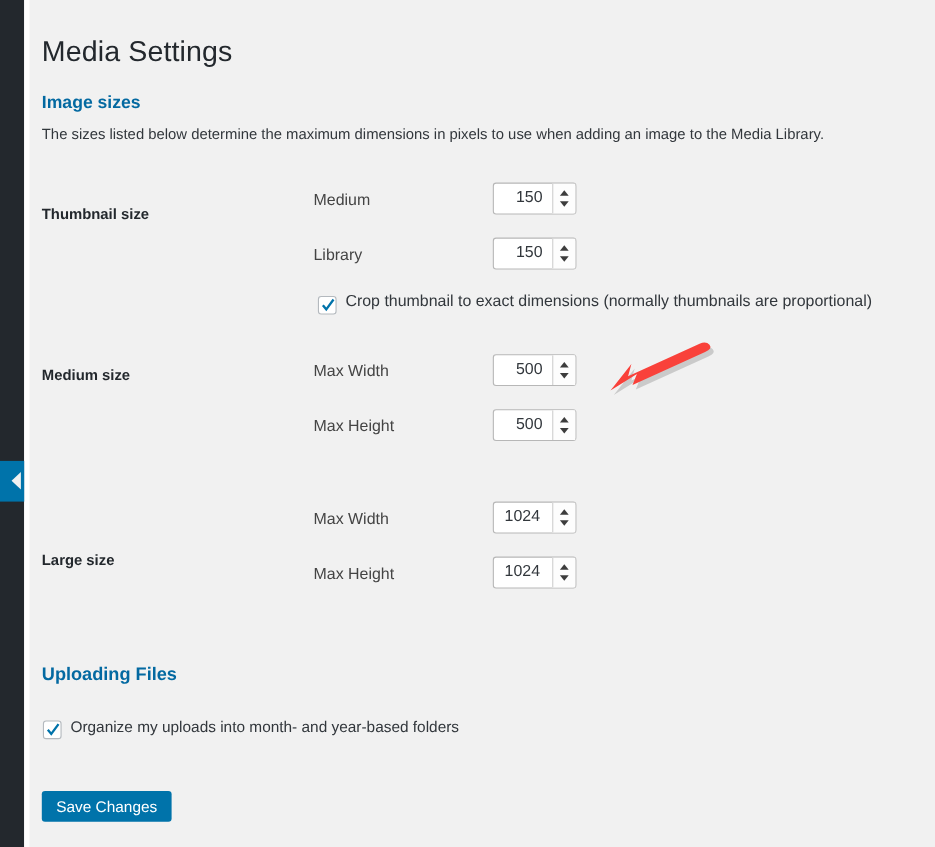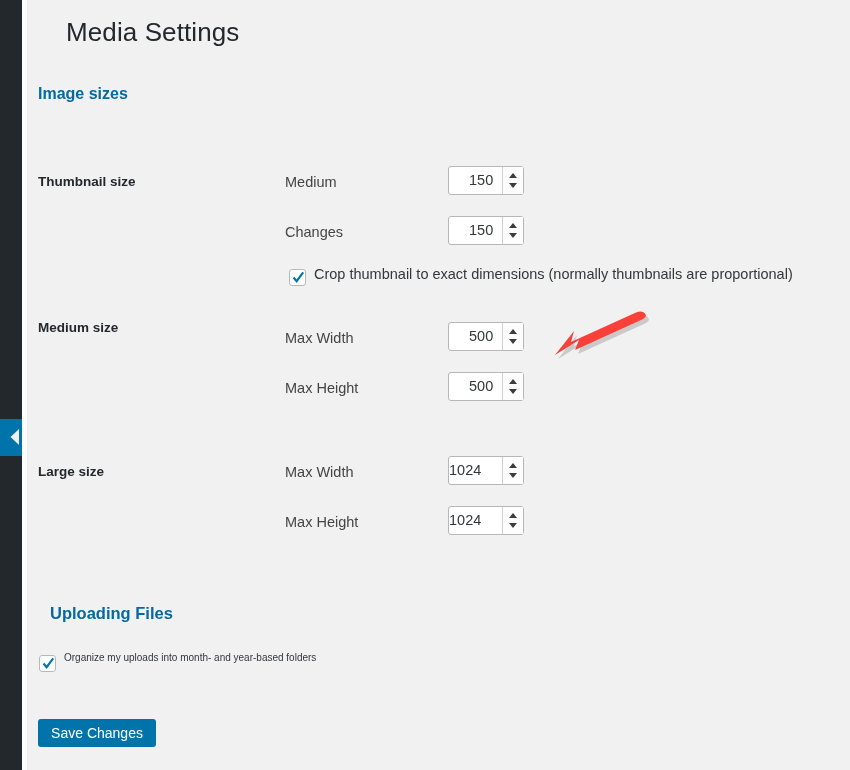--- a/index.html
+++ b/index.html
@@ -41,52 +41,52 @@
   
   #content {
     position: absolute;
     left: 27px; top: 0;
     width: 823px; height: 770px;
     background: #f1f1f1;
   }
 
   #page-title {
     position: absolute;
-    left: 11px; top: 0;
+    left: 11px; top: 14px;
     font-size: 26px;
     font-weight: 400;
     color: #23282d;
     letter-spacing: 0.1px;
-    margin-left: 28px;
   }
 
   .section-heading {
     position: absolute;
     left: 11px;
     font-size: 16px;
     font-weight: bold;
     color: #0369a1;
   }
   #heading-image-sizes { top: 72px; }
-  #heading-uploading-files { top: 590px; font-size: 16.5px; margin-left: 12px; }
+  #heading-uploading-files { top: 590px; font-size: 16.5px; }
 
   #image-sizes-desc {
     position: absolute;
     left: 11px; top: 114px;
     font-size: 13.5px;
     color: #32373c;
   }
 
   
   .row-label {
     position: absolute;
     left: 11px;
     font-size: 13.5px;
     font-weight: bold;
     color: #23282d;
+    margin-top: 13px;
   }
   .field-label {
     position: absolute;
     left: 258px;
     font-size: 14.5px;
     color: #444;
   }
   .num-field {
     position: absolute;
     left: 421px;
@@ -102,21 +102,21 @@
     width: 52px; height: 27px;
     line-height: 27px;
     padding-left: 20px;
     font-size: 14.5px;
     color: #32373c;
     font-family: "Liberation Sans", sans-serif;
   }
   .num-field.wide-val .val {
     padding-left: 0;
     width: 42px;
-    text-align: left;
+    text-align: right;
   }
   .num-field .spin {
     position: absolute;
     right: 0; top: 0;
     width: 21px; height: 27px;
     border-left: 1px solid #cfcfcf;
     background: #fdfdfd;
   }
   .num-field .spin .up,
   .num-field .spin .dn {
@@ -141,21 +141,21 @@
   }
   .cb-box .tick {
     position: absolute;
     left: 2px; top: -1px;
     width: 13px; height: 17px;
   }
   .cb-text {
     position: absolute;
     left: 25px; top: -3px;
     white-space: nowrap;
-    font-size: 10px;
+    font-size: 14px;
     color: #32373c;
   }
   #cb-crop { left: 262px; top: 269px; }
   #cb-crop .cb-text { font-size: 14.5px; text-align: center; }
   #cb-organize { left: 12px; top: 655px; }
 
   
   #save-button {
     position: absolute;
     left: 11px; top: 719px;
@@ -188,33 +188,34 @@
     <path d="M14 2 L14 18 L5.5 10 Z" fill="#f1f1f1"></path>
   </svg>
 </div>
 
 <div id="content">
 
   <h1 id="page-title">Media Settings</h1>
 
   <h2 class="section-heading" id="heading-image-sizes">Image sizes</h2>
 
+  <div id="image-sizes-desc">The sizes listed below determine the maximum dimensions in pixels to use when adding an image to the Media Library.</div>
 
   <div class="row-label" style="top:174px;">Thumbnail size</div>
 
   <div class="field-label" style="top:174px;">Medium</div>
   <div class="num-field" style="top:166px;">
     <div class="val">150</div>
     <div class="spin">
       <span class="up"></span>
       <span class="dn"></span>
     </div>
   </div>
 
-  <div class="field-label" style="top:224px;">Changes</div>
+  <div class="field-label" style="top:224px;">Library</div>
   <div class="num-field" style="top:216px;">
     <div class="val">150</div>
     <div class="spin">
       <span class="up"></span>
       <span class="dn"></span>
     </div>
   </div>
 
   <div class="cb-row" id="cb-crop">
     <div class="cb-box">
@@ -238,21 +239,21 @@
 
   <div class="field-label" style="top:380px;">Max Height</div>
   <div class="num-field" style="top:372px;">
     <div class="val">500</div>
     <div class="spin">
       <span class="up"></span>
       <span class="dn"></span>
     </div>
   </div>
 
-  <div class="row-label" style="top:464px;">Large size</div>
+  <div class="row-label" style="top:489px;">Large size</div>
 
   <div class="field-label" style="top:464px;">Max Width</div>
   <div class="num-field wide-val" style="top:456px;">
     <div class="val">1024</div>
     <div class="spin">
       <span class="up"></span>
       <span class="dn"></span>
     </div>
   </div>
 

